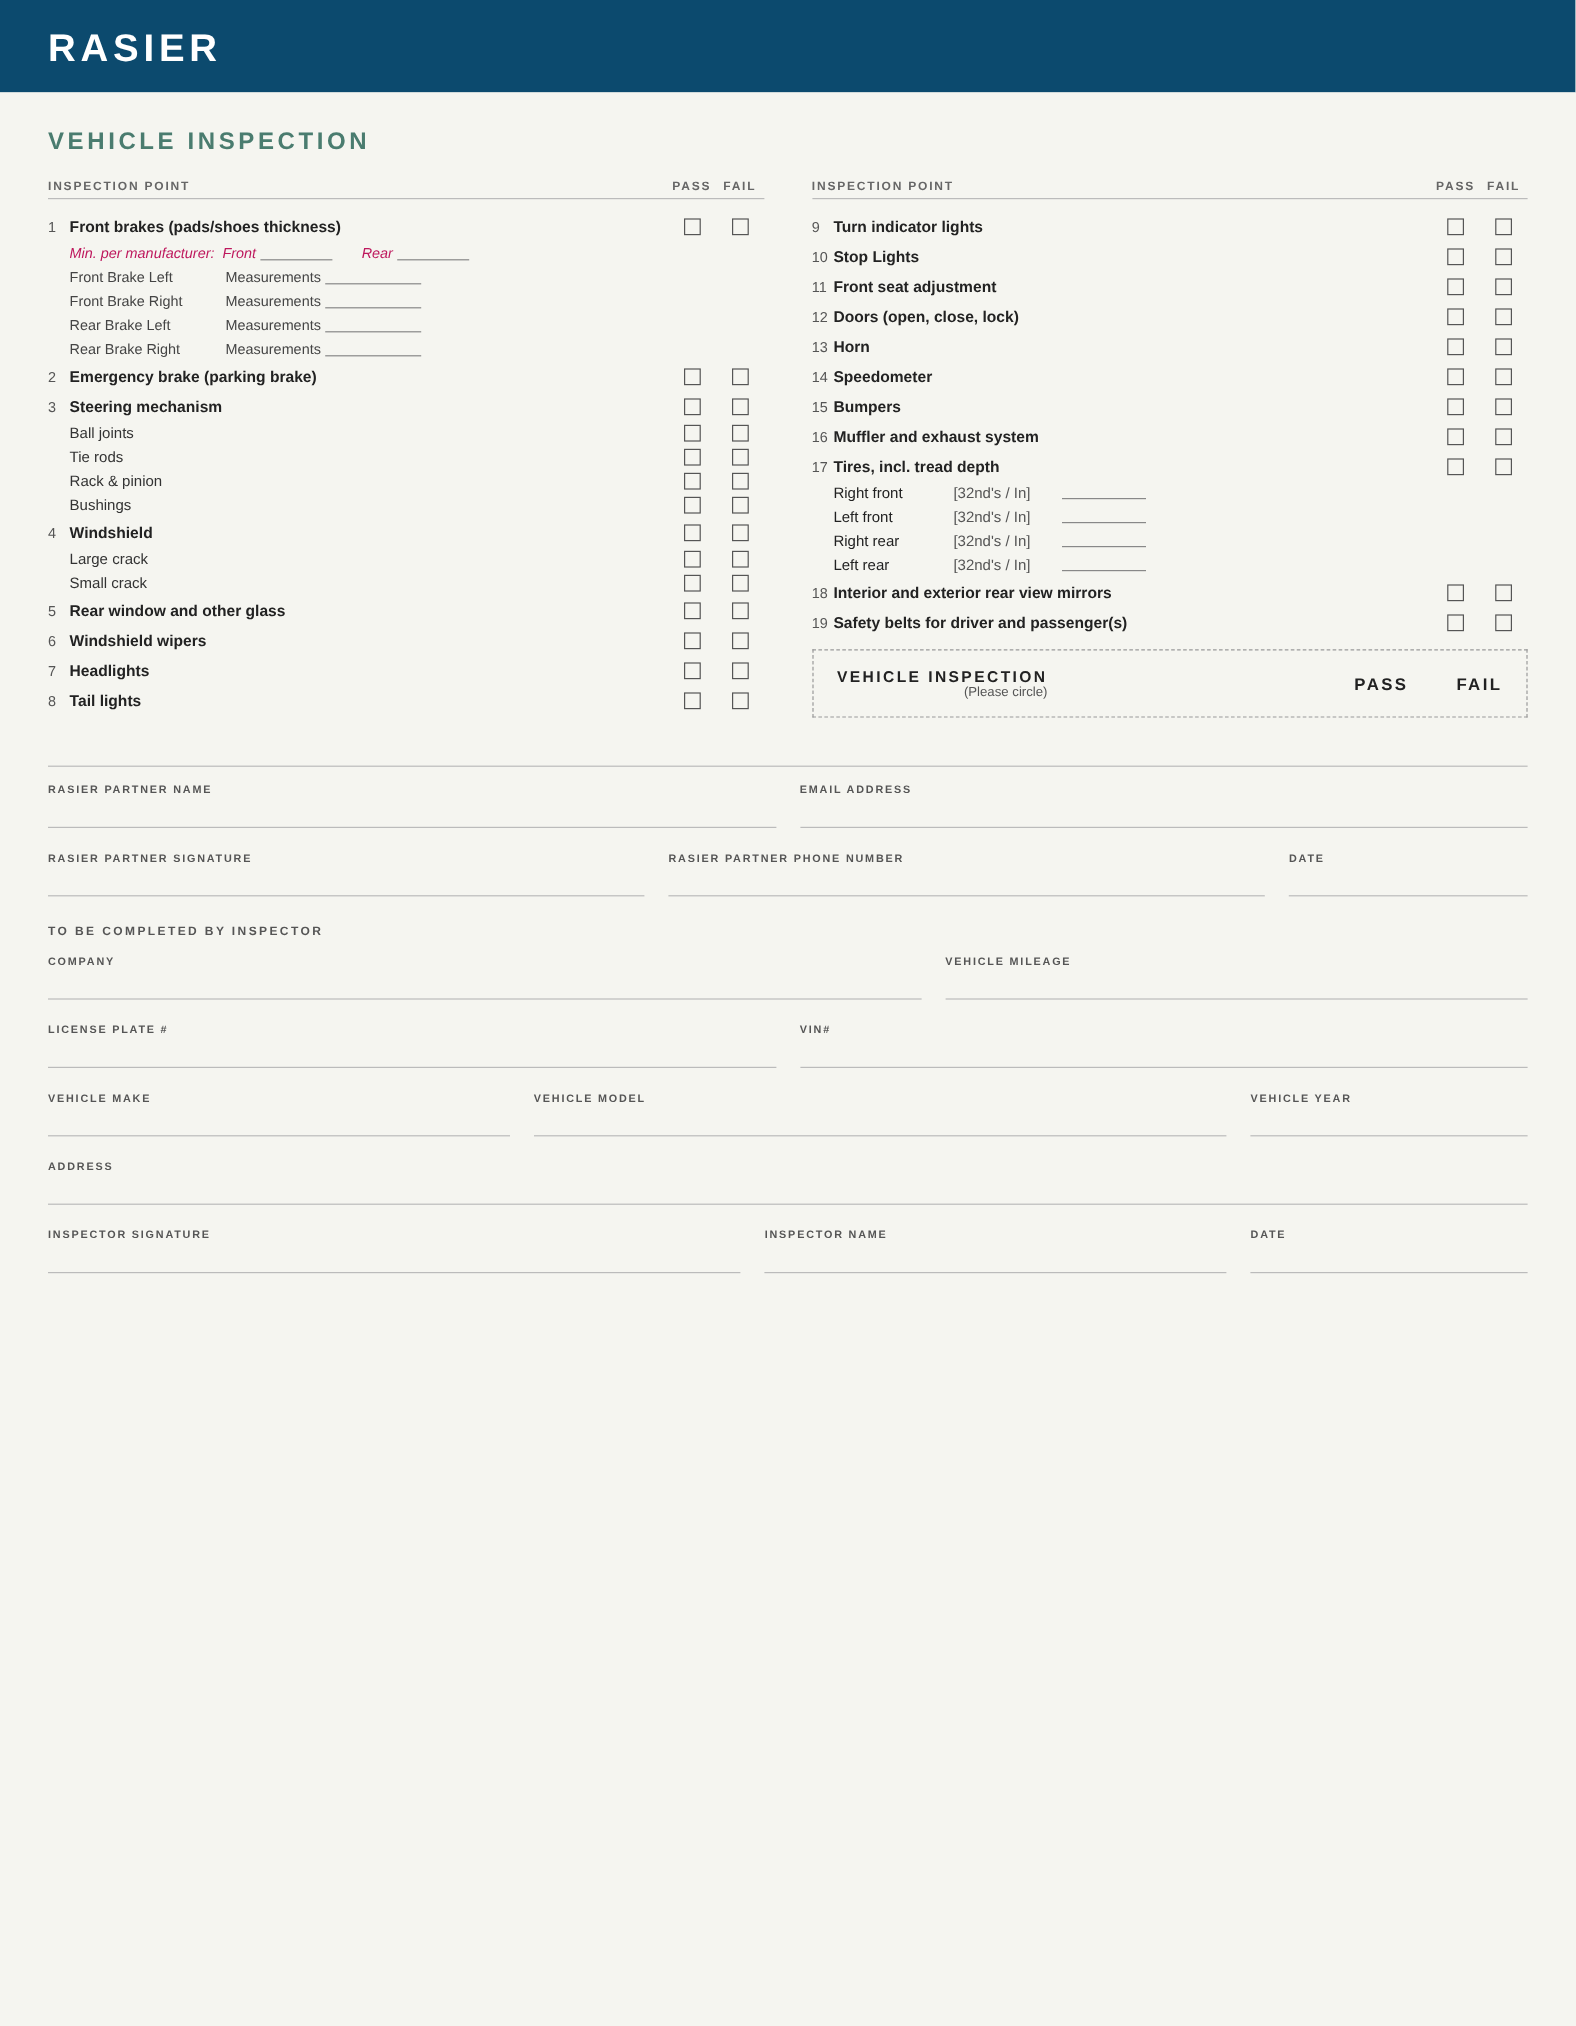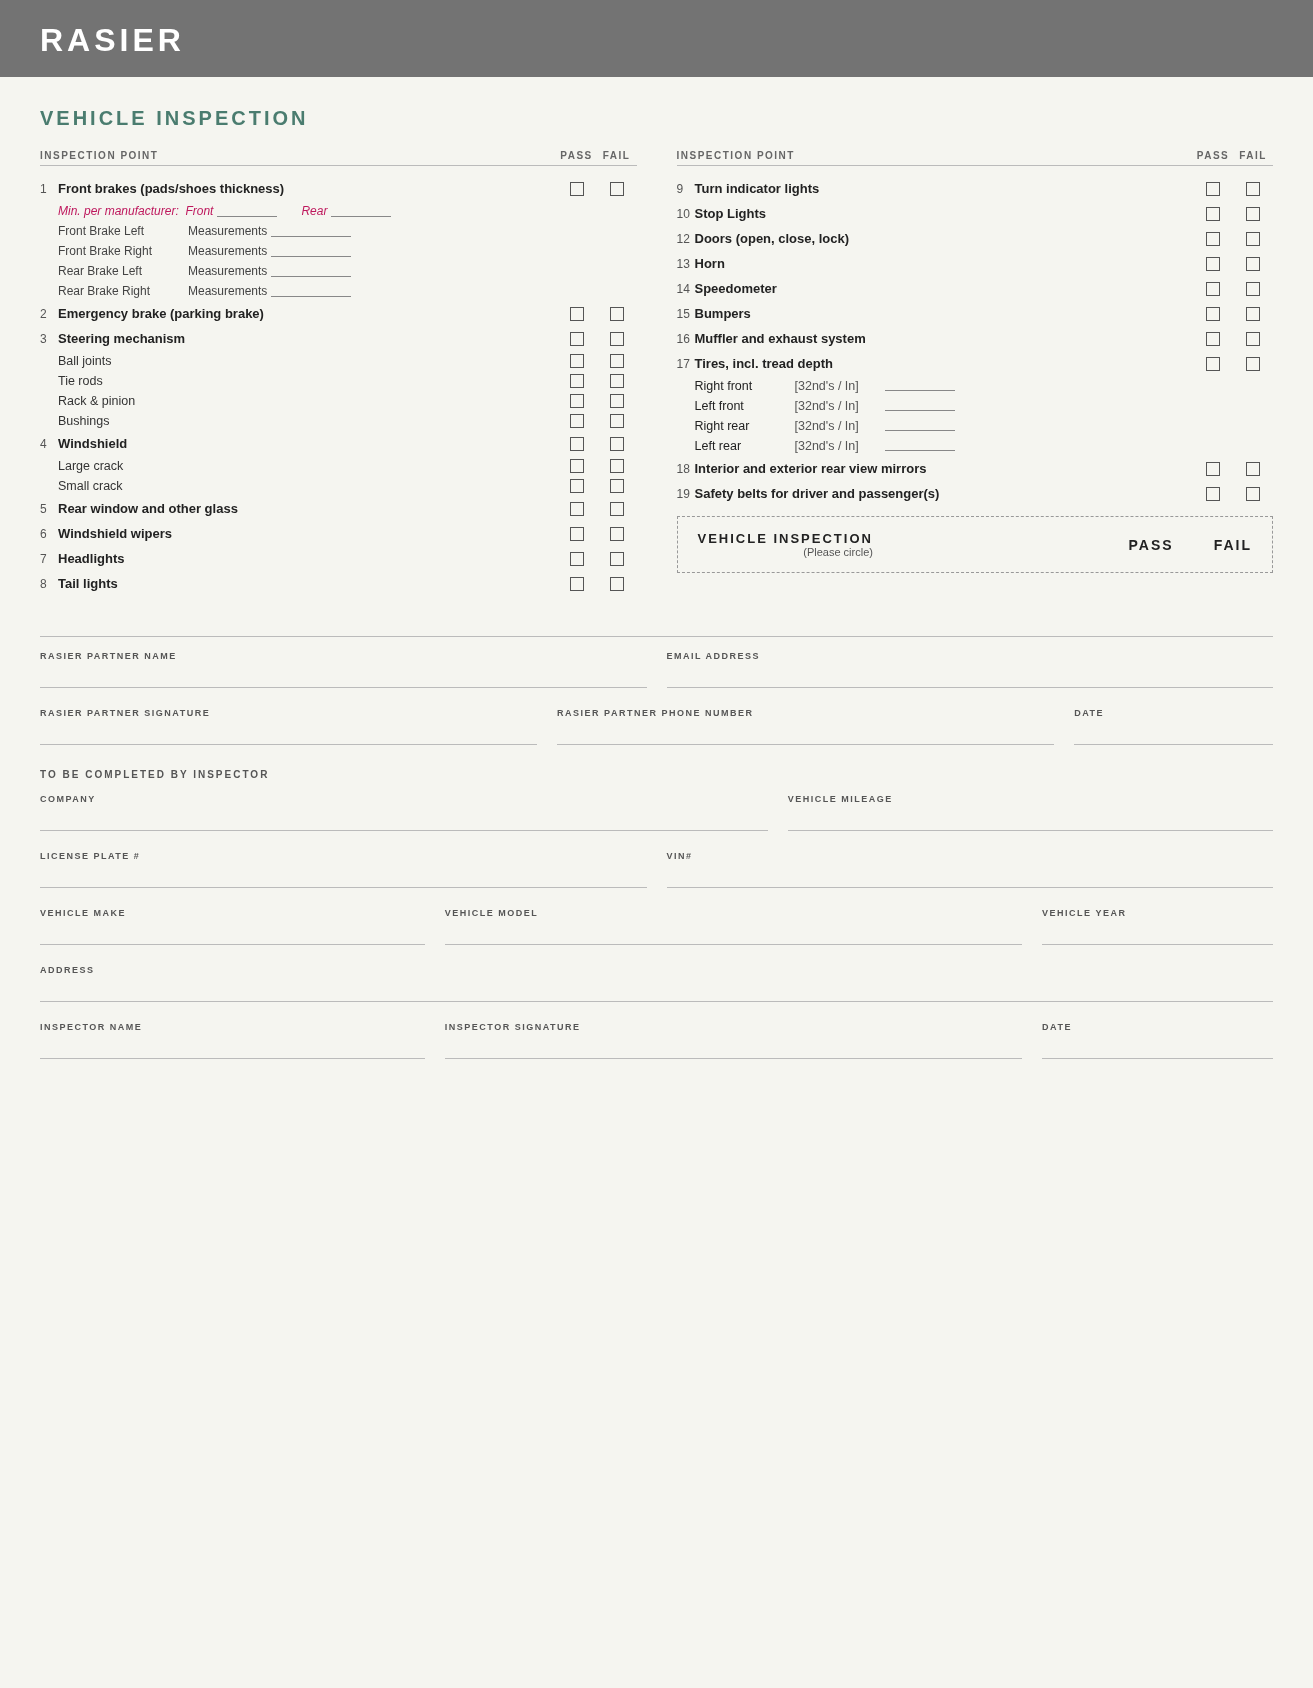--- a/index.html
+++ b/index.html
@@ -5,21 +5,21 @@
     * { box-sizing: border-box; margin: 0; padding: 0; }
     body {
       font-family: Arial, Helvetica, sans-serif;
       background: #f5f5f0;
       color: #222;
       font-size: 13px;
       width: 1313px;
       min-height: 1688px;
     }
     .header {
-      background: #737373;
+      background: #0c4a6e;
       color: #fff;
       padding: 22px 40px 18px 40px;
     }
     .header-title {
       font-size: 32px;
       font-weight: 700;
       letter-spacing: 4px;
     }
     .main-content {
       padding: 30px 40px 40px 40px;
@@ -470,20 +470,30 @@
         <div class="row-number">10</div>
         <div class="row-label bold">Stop Lights</div>
         <div class="row-pass">
             <span class="checkbox"></span>
           </div>
         <div class="row-fail">
             <span class="checkbox"></span>
           </div>
       </div>
 
+      <div class="inspection-row">
+        <div class="row-number">11</div>
+        <div class="row-label bold">Front seat adjustment</div>
+        <div class="row-pass">
+            <span class="checkbox"></span>
+          </div>
+        <div class="row-fail">
+            <span class="checkbox"></span>
+          </div>
+      </div>
 
       <div class="inspection-row">
         <div class="row-number">12</div>
         <div class="row-label bold">Doors (open, close, lock)</div>
         <div class="row-pass">
             <span class="checkbox"></span>
           </div>
         <div class="row-fail">
             <span class="checkbox"></span>
           </div>
@@ -668,28 +678,28 @@
     </div>
 
     <div class="form-row">
       <div class="form-field" style="flex:1">
         <div class="form-field-label">ADDRESS</div>
         <div class="form-field-value"></div>
       </div>
     </div>
 
     <div class="form-row">
+      <div class="form-field" style="flex:1.5">
+        <div class="form-field-label">INSPECTOR SIGNATURE</div>
+        <div class="form-field-value"></div>
+      </div>
       <div class="form-field" style="flex:1">
         <div class="form-field-label">INSPECTOR NAME</div>
         <div class="form-field-value"></div>
       </div>
-      <div class="form-field" style="flex:1.5">
-        <div class="form-field-label">INSPECTOR SIGNATURE</div>
-        <div class="form-field-value"></div>
-      </div>
       <div class="form-field" style="flex:0.6">
         <div class="form-field-label">DATE</div>
         <div class="form-field-value"></div>
       </div>
     </div>
 
   </div>
 
 </div>
 

